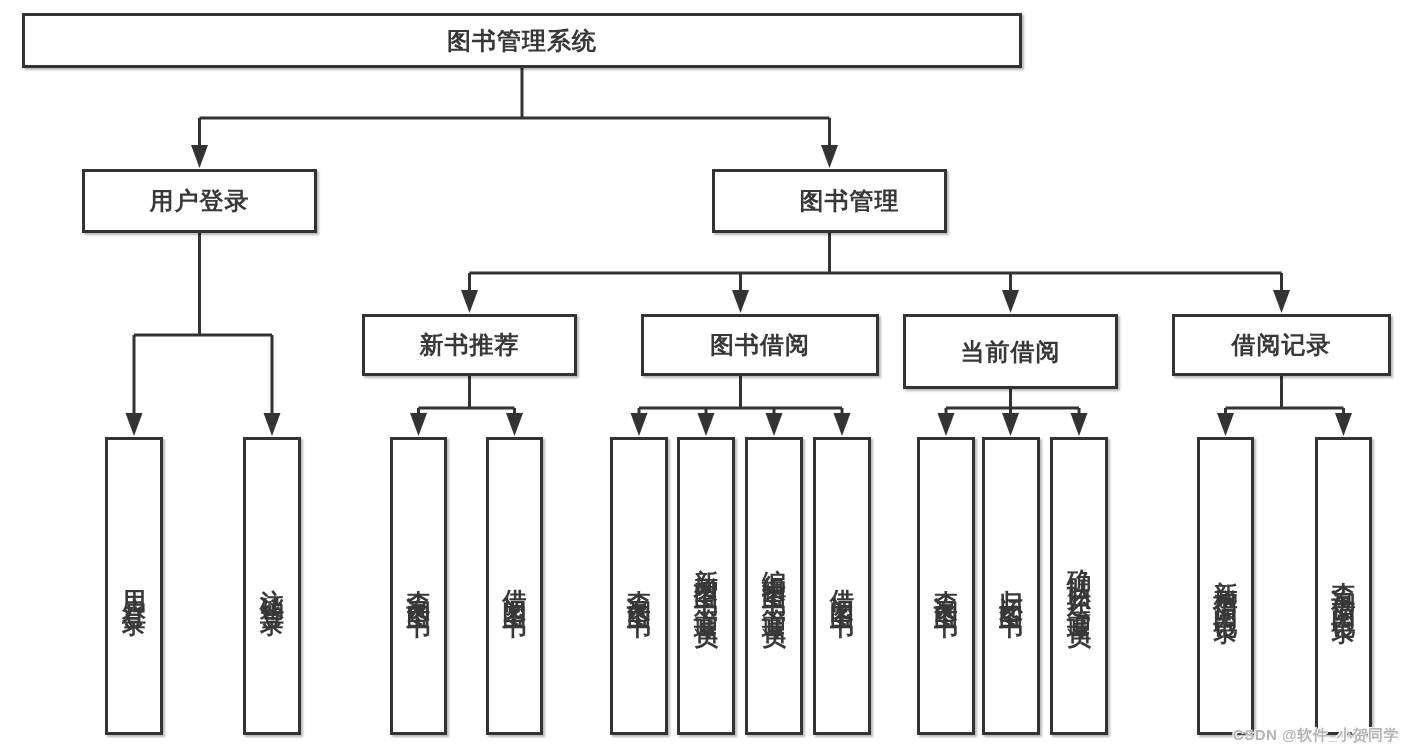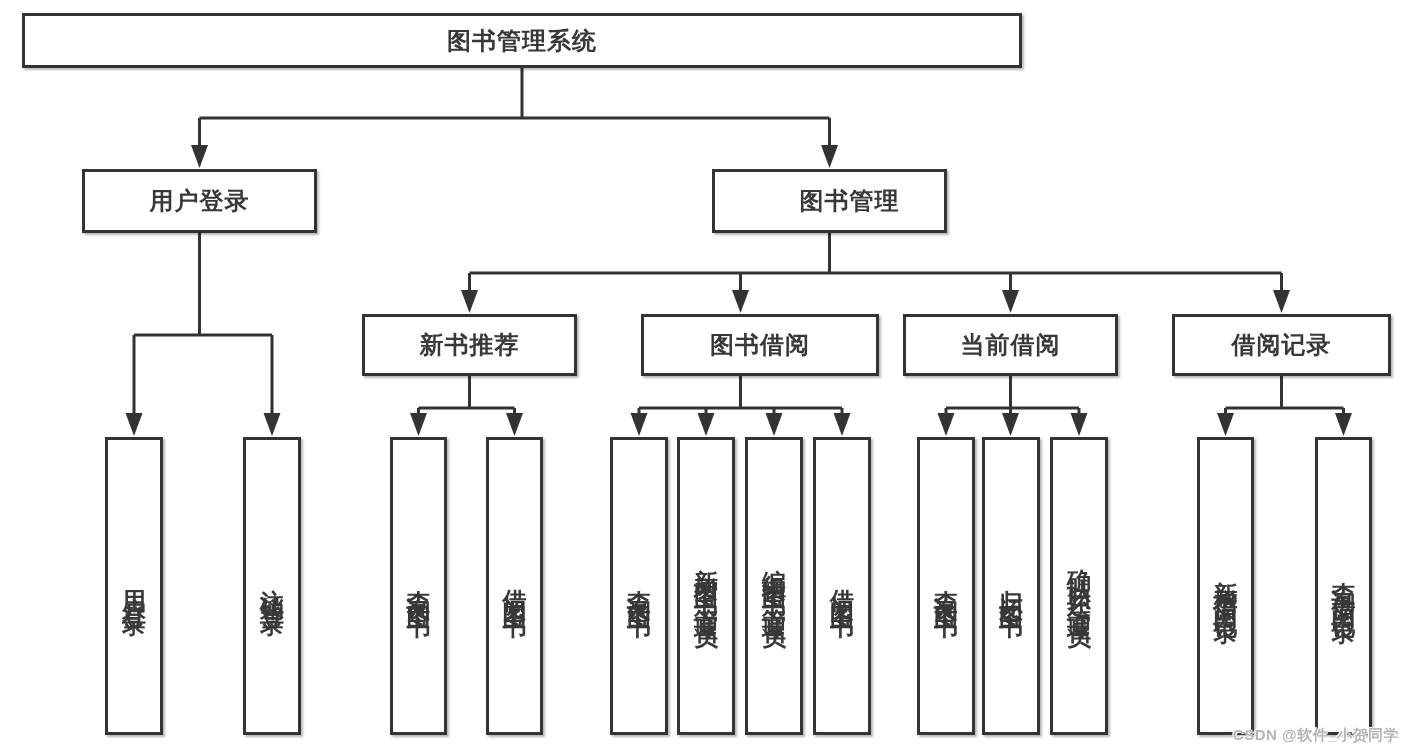--- a/index.html
+++ b/index.html
@@ -43,21 +43,21 @@
     white-space:nowrap;
   }
   
   .pos-root{left:22px;top:13px;width:1000px;height:55px;}
   
   .pos-user-login{left:82px;top:169px;width:235px;height:64px;}
   .pos-book-mgmt{left:712px;top:169px;width:235px;height:64px;padding-left:40px;}
   
   .pos-g-new{left:362px;top:314px;width:215px;height:62px;}
   .pos-g-borrow{left:633px;top:314px;width:238px;height:62px;margin-left:8px;}
-  .pos-g-current{left:903px;top:314px;width:215px;height:62px;}
+  .pos-g-current{left:903px;top:314px;width:215px;height:75px;}
   .pos-g-records{left:1172px;top:314px;width:219px;height:62px;}
   
   .leaf{top:437px;width:58px;height:298px;}
   .pos-a1{left:105px;}
   .pos-a2{left:243px;}
   .pos-b1{left:390px;width:57px;}
   .pos-b2{left:486px;width:57px;}
   .pos-c1{left:610px;}
   .pos-c2{left:677px;}
   .pos-c3{left:745px;}

